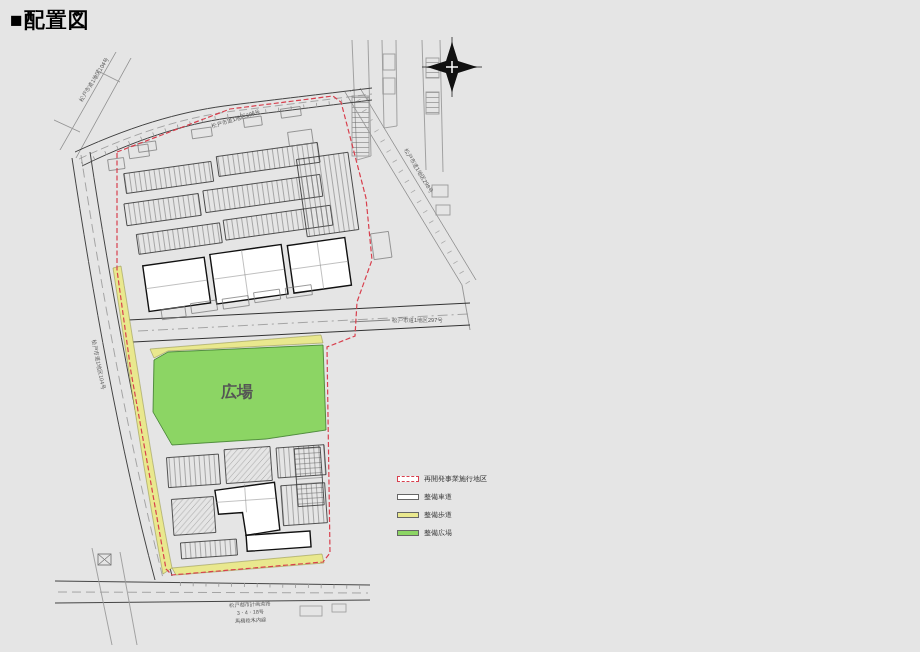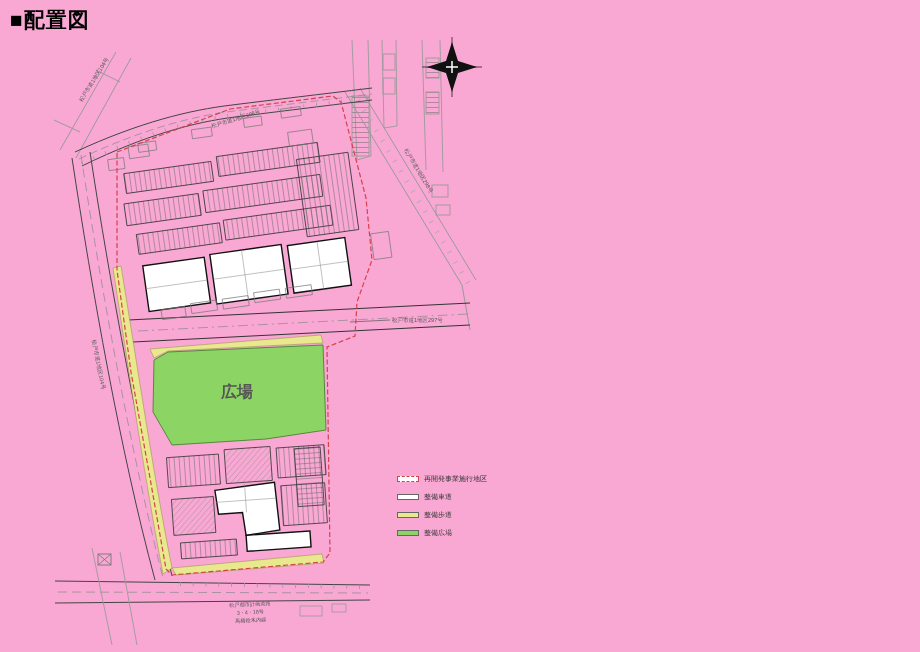--- a/index.html
+++ b/index.html
@@ -1,16 +1,16 @@
 <!DOCTYPE html>
 <html><head>
 <meta charset="utf-8">
 <style>
   html,body{margin:0;padding:0;background:#fff;}
-  .page{position:relative;width:920px;height:652px;background:#f9a8d4;overflow:hidden;
+  .page{position:relative;width:920px;height:652px;background:#e5e5e5;overflow:hidden;
         font-family:"Liberation Sans","DejaVu Sans",sans-serif;}
   .title{position:absolute;left:10px;top:6px;font-size:21px;font-weight:bold;color:#000;
          letter-spacing:1px;}
   svg{position:absolute;left:0;top:0;}
   svg text{font-family:"Liberation Sans","DejaVu Sans",sans-serif;fill:#555;}
   .legend{position:absolute;left:397px;top:470px;width:110px;}
   .legend-row{display:flex;align-items:center;height:18px;}
   .sw{display:inline-block;width:22px;height:6px;margin-right:5px;box-sizing:border-box;
       border:1px solid #666;background:#fff;}
   .sw0{border:1.4px dashed #d8404e;background:#fff;}

